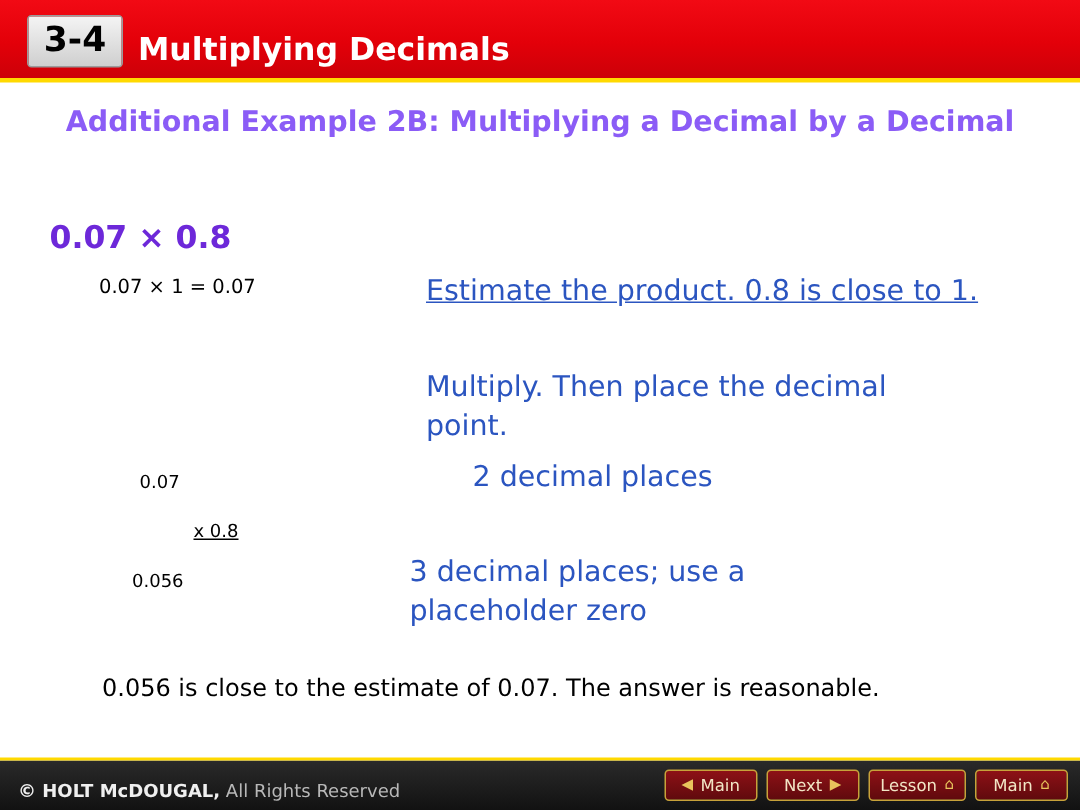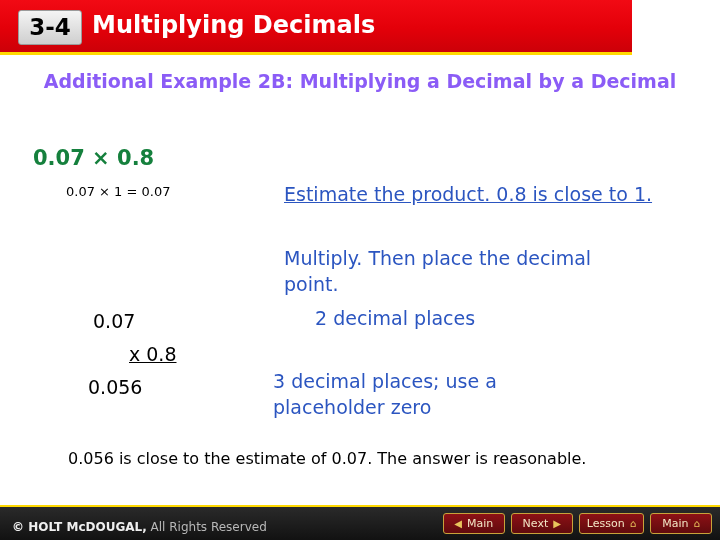--- a/index.html
+++ b/index.html
@@ -12,21 +12,21 @@
     background: #ffffff;
     font-family: "DejaVu Sans", sans-serif;
     overflow: hidden;
     position: relative;
   }
 
   
   .header {
     position: absolute;
     left: 0; top: 0;
-    width: 632px;
+    width: 720px;
     height: 55px;
     background: #e8000b;
     background: linear-gradient(180deg, #f20a14 0%, #e30009 55%, #cc0008 100%);
     border-bottom: 3px solid #ffd900;
     box-sizing: border-box;
   }
   .lesson-badge {
     position: absolute;
     left: 18px;
     top: 10px;
@@ -39,23 +39,23 @@
     color: #000000;
     font-size: 23px;
     font-weight: bold;
     line-height: 33px;
     text-align: center;
     font-family: "DejaVu Sans", sans-serif;
   }
   .header-title {
     position: absolute;
     left: 92px;
-    top: 11px;
+    top: 21px;
     color: #ffffff;
-    font-size: 24px;
+    font-size: 21px;
     font-weight: bold;
     letter-spacing: 0px;
     white-space: nowrap;
   }
 
   
   .example-heading {
     position: absolute;
     left: 30px;
     top: 68px;
@@ -73,21 +73,21 @@
     left: 0;
     top: 140px;
     width: 720px;
     height: 360px;
   }
 
   .problem-line {
     position: absolute;
     left: 33px;
     top: 6px;
-    color: #15803d;
+    color: #6d28d9;
     font-size: 21px;
     font-weight: bold;
     white-space: nowrap;
   }
 
   .estimate-line {
     position: absolute;
     left: 66px;
     top: 44px;
     color: #000000;
@@ -131,21 +131,21 @@
   }
 
   
   .vert-block {
     position: absolute;
     left: 88px;
     top: 165px;
     width: 120px;
     text-align: left;
     color: #000000;
-    font-size: 19px;
+    font-size: 12px;
     line-height: 33px;
   }
   .vert-row {
     white-space: nowrap;
   }
   .vert-row.r1 { padding-left: 5px; }
   .vert-row.r2 { text-decoration: underline; padding-left: 0px; margin-left: 41px; }
   .vert-row.r3 { padding-left: 0px; }
 
   

